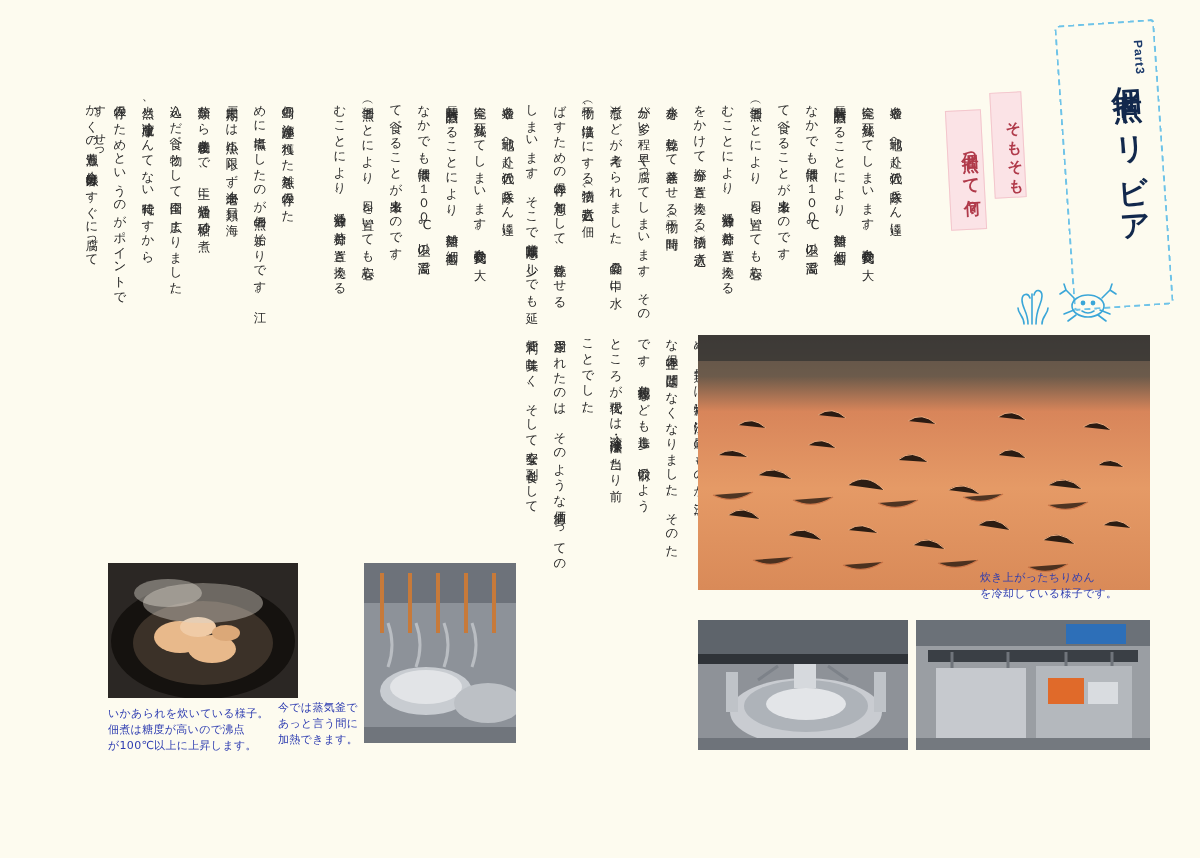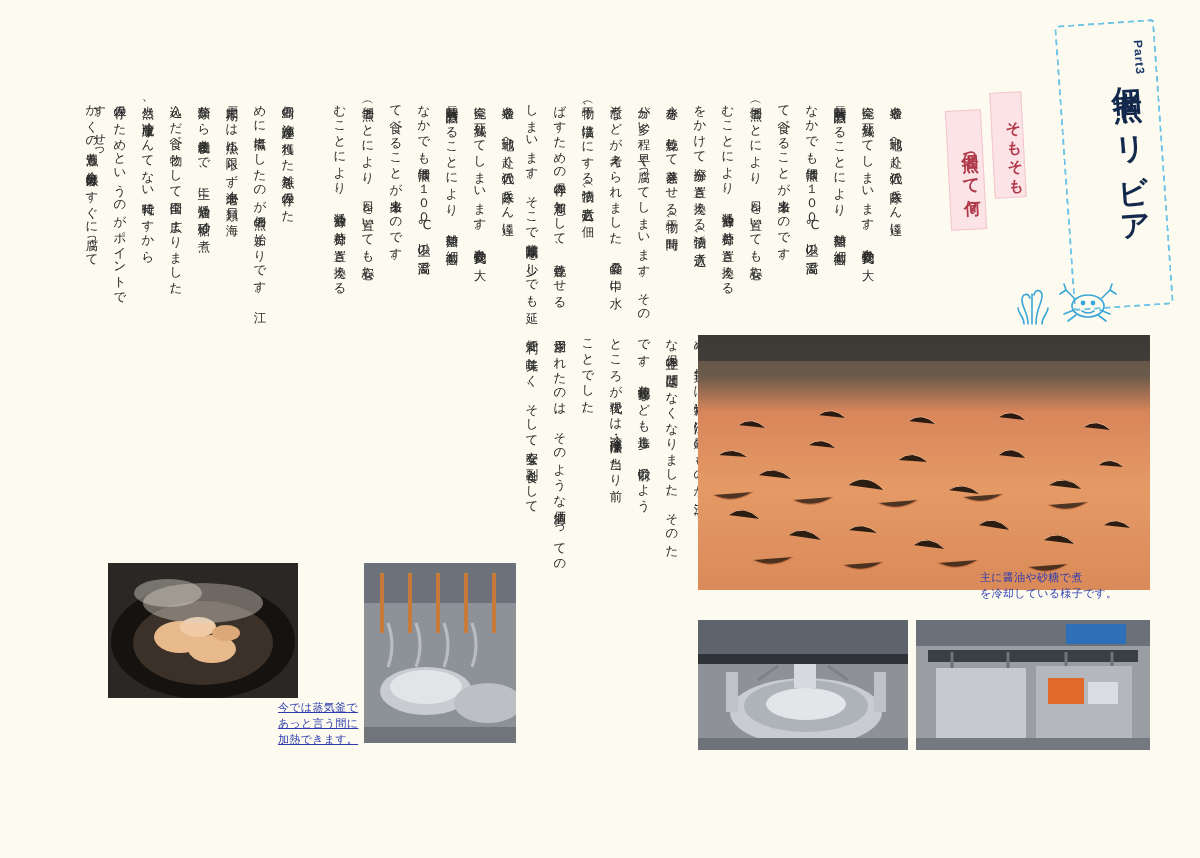--- a/index.html
+++ b/index.html
@@ -103,21 +103,21 @@
   
   #photo-machine-1{left:698px; top:620px; width:210px; height:130px;}
   #photo-machine-2{left:916px; top:620px; width:234px; height:130px;}
   
   #photo-wok{left:108px; top:563px; width:190px; height:135px;}
   #photo-kettle{left:364px; top:563px; width:152px; height:180px;}
 
   .cap-shrimp{left:980px; top:570px; width:180px;}
   .cap-machines{left:698px; top:738px; width:460px;}
   .cap-wok{left:108px; top:706px; width:220px;}
-  .cap-kettle{left:278px; top:700px; width:86px;text-decoration:underline;}
+  .cap-kettle{left:278px; top:700px; width:86px;}
 </style>
 </head>
 <body>
 
 <div class="page">
 
   <div class="title-wrap">
     <div class="title-box"></div>
     <div class="title-part">Part3</div>
     <div class="title-main">佃煮トリビア</div>
@@ -216,21 +216,21 @@
         <path d="M40 90 q14 -10 28 3 M120 80 q14 -10 28 3 M210 86 q14 -10 28 3 M300 82 q14 -10 28 3 M385 92 q14 -10 28 3"></path>
       </g>
       <g stroke="#c2673c" stroke-width="1.2" opacity="0.65">
         <path d="M15 160 q20 10 40 -3 M95 165 q20 10 40 -3 M180 168 q20 10 40 -3 M265 162 q20 10 40 -3 M350 170 q20 10 40 -3"></path>
         <path d="M55 225 q20 10 40 -3 M145 230 q20 10 40 -3 M240 228 q20 10 40 -3 M330 232 q20 10 40 -3"></path>
       </g>
       <rect y="0" width="452" height="26" fill="#3b3835" opacity="0.85"></rect>
       <rect y="26" width="452" height="16" fill="#6d5c4d" opacity="0.6"></rect>
     </svg>
   </div>
-  <div class="cap cap-shrimp">主に醤油や砂糖で煮
+  <div class="cap cap-shrimp">炊き上がったちりめん
 を冷却している様子です。</div>
 
   <div class="photo" id="photo-machine-1">
     <svg width="210" height="130" viewBox="0 0 210 130" preserveAspectRatio="none">
       <rect width="210" height="130" fill="#8e9298"></rect>
       <rect y="0" width="210" height="34" fill="#5e646b"></rect>
       <rect y="34" width="210" height="10" fill="#2f3338"></rect>
       <ellipse cx="108" cy="92" rx="76" ry="34" fill="#c9ccd1"></ellipse>
       <ellipse cx="108" cy="86" rx="62" ry="26" fill="#aeb3b9"></ellipse>
       <ellipse cx="108" cy="84" rx="40" ry="16" fill="#e3e5e8"></ellipse>
@@ -265,20 +265,23 @@
       <g fill="#e8b98b">
         <ellipse cx="72" cy="74" rx="26" ry="16"></ellipse>
         <ellipse cx="104" cy="86" rx="24" ry="14"></ellipse>
         <ellipse cx="90" cy="64" rx="18" ry="10" fill="#f0cba6"></ellipse>
         <ellipse cx="118" cy="70" rx="14" ry="8" fill="#dba878"></ellipse>
       </g>
       <ellipse cx="95" cy="40" rx="60" ry="20" fill="#d9d2c8" opacity="0.45"></ellipse>
       <ellipse cx="60" cy="30" rx="34" ry="14" fill="#eae5dd" opacity="0.4"></ellipse>
     </svg>
   </div>
+  <div class="cap cap-wok">いかあられを炊いている様子。
+佃煮は糖度が高いので沸点
+が100℃以上に上昇します。</div>
 
   <div class="photo" id="photo-kettle">
     <svg width="152" height="180" viewBox="0 0 152 180" preserveAspectRatio="none">
       <rect width="152" height="180" fill="#8d9299"></rect>
       <rect x="0" y="0" width="152" height="40" fill="#6d727a"></rect>
       <g stroke="#c77a3a" stroke-width="4" fill="none">
         <path d="M18 10 v60 M46 10 v60 M74 10 v60 M102 10 v60 M130 10 v60"></path>
       </g>
       <g stroke="#b9bdc2" stroke-width="3" fill="none">
         <path d="M24 60 q8 22 0 44 M52 60 q8 22 0 44 M80 60 q8 22 0 44 M108 60 q8 22 0 44"></path>

